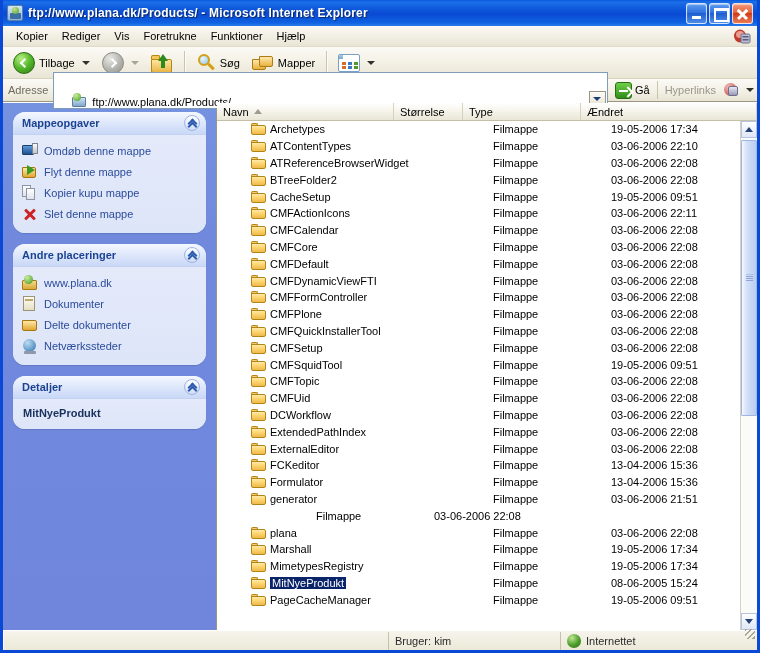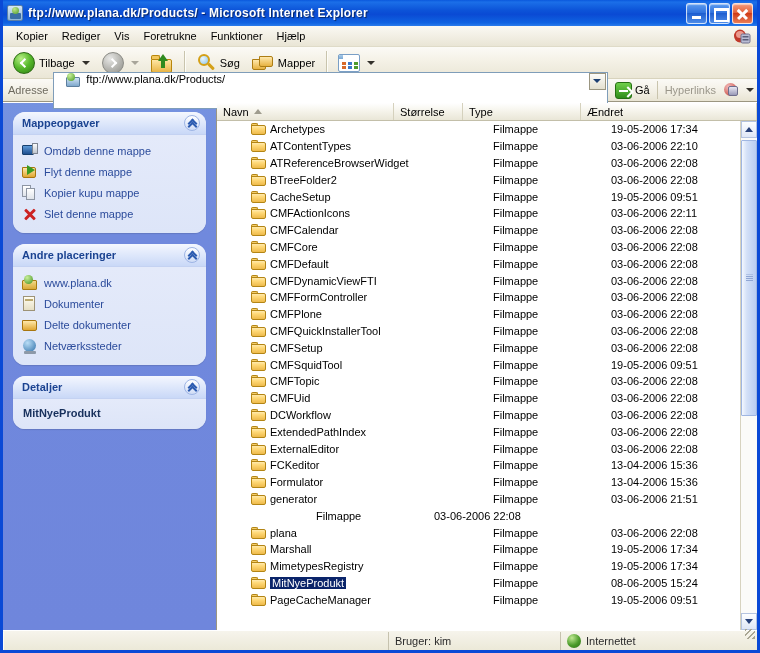--- a/index.html
+++ b/index.html
@@ -195,22 +195,22 @@
   
   #addressbar {
     height: 23px; flex: 0 0 23px;
     background: linear-gradient(to bottom,#fbfaf6 0%, #f2efe4 60%, #e8e4d3 100%);
     border-bottom: 1px solid #9b9681;
     display: flex; align-items: center; padding: 0 3px 0 5px; gap: 3px;
   }
   #address-label { color: #6d6a5e; font-size: 11px; padding-right: 2px; }
   #address-field {
     flex: 1 1 auto; height: 37px; background: #fff;
-    border: 1px solid #7f9db9; display: flex; align-items: flex-start;
-    padding-left: 12px; position: relative; min-width: 0;
+    border: 1px solid #7f9db9; display: flex; align-items: flex-end;
+    padding-left: 18px; position: relative; min-width: 0;
   }
   #address-icon {
     width: 16px; height: 15px; flex: 0 0 16px; margin-right: 4px; position: relative;
   }
   #address-icon .mon {
     position: absolute; left: 0; bottom: 1px; width: 14px; height: 10px;
     background: linear-gradient(to bottom,#cfe3f5,#7fa8cc);
     border: 1px solid #5d7f9e; border-radius: 1px;
   }
   #address-icon .glb {

